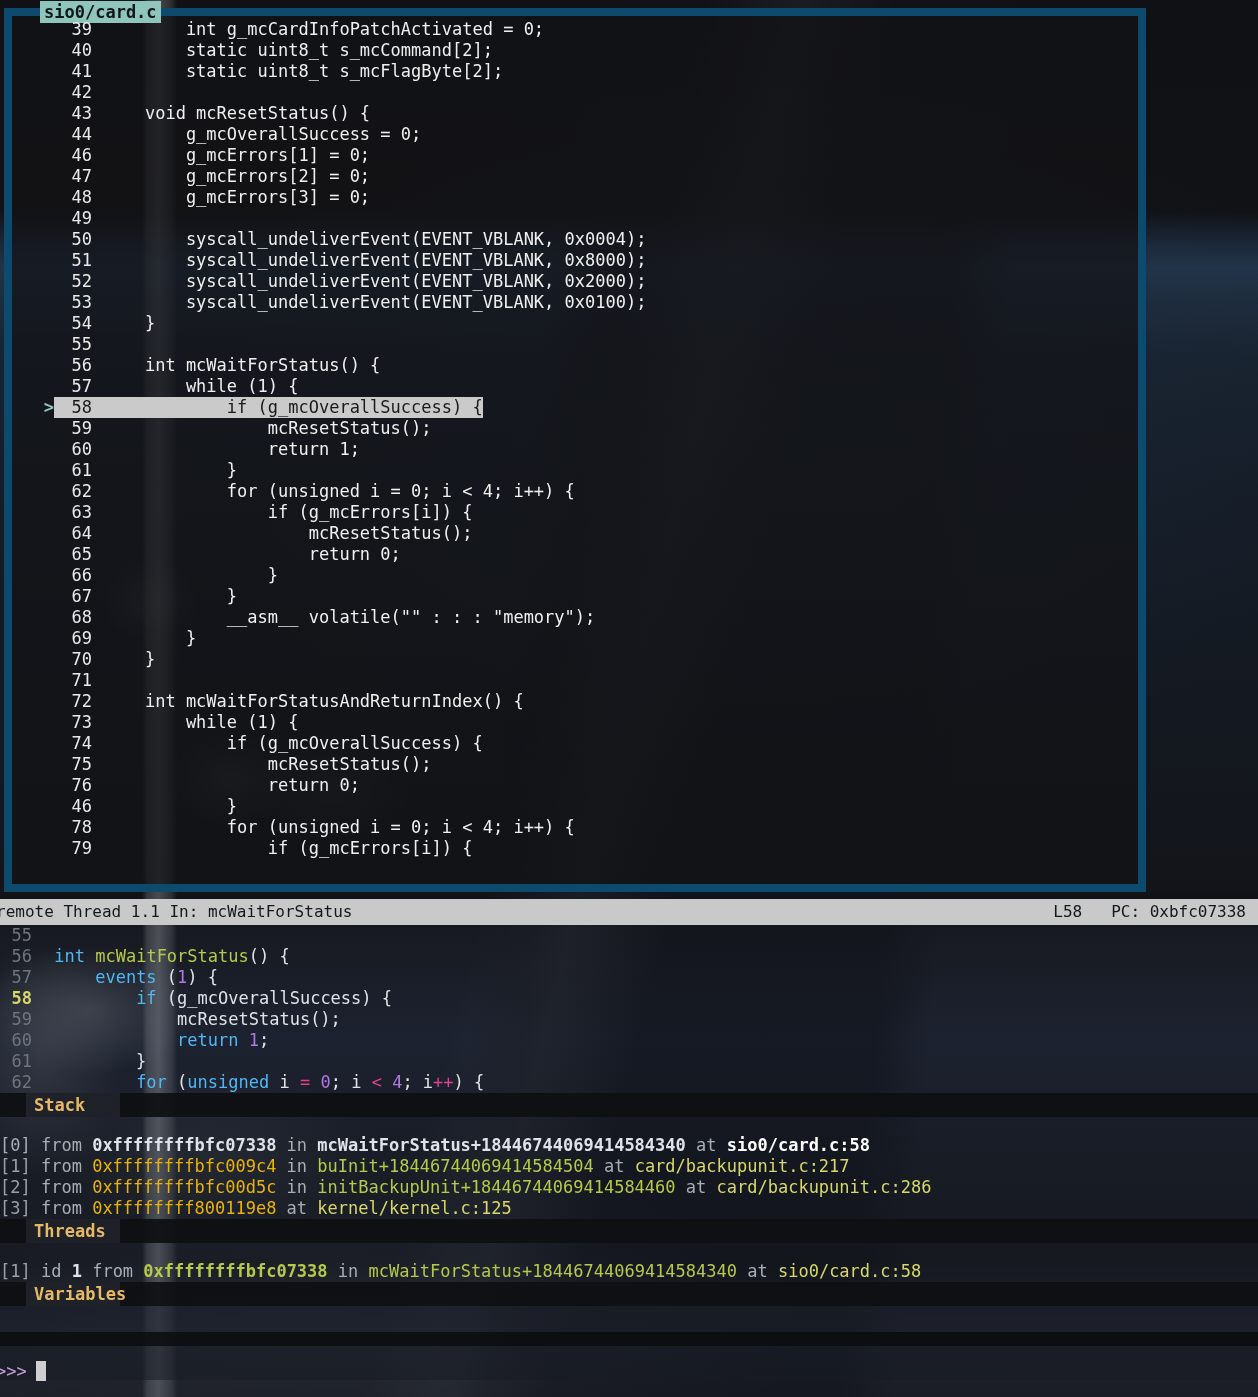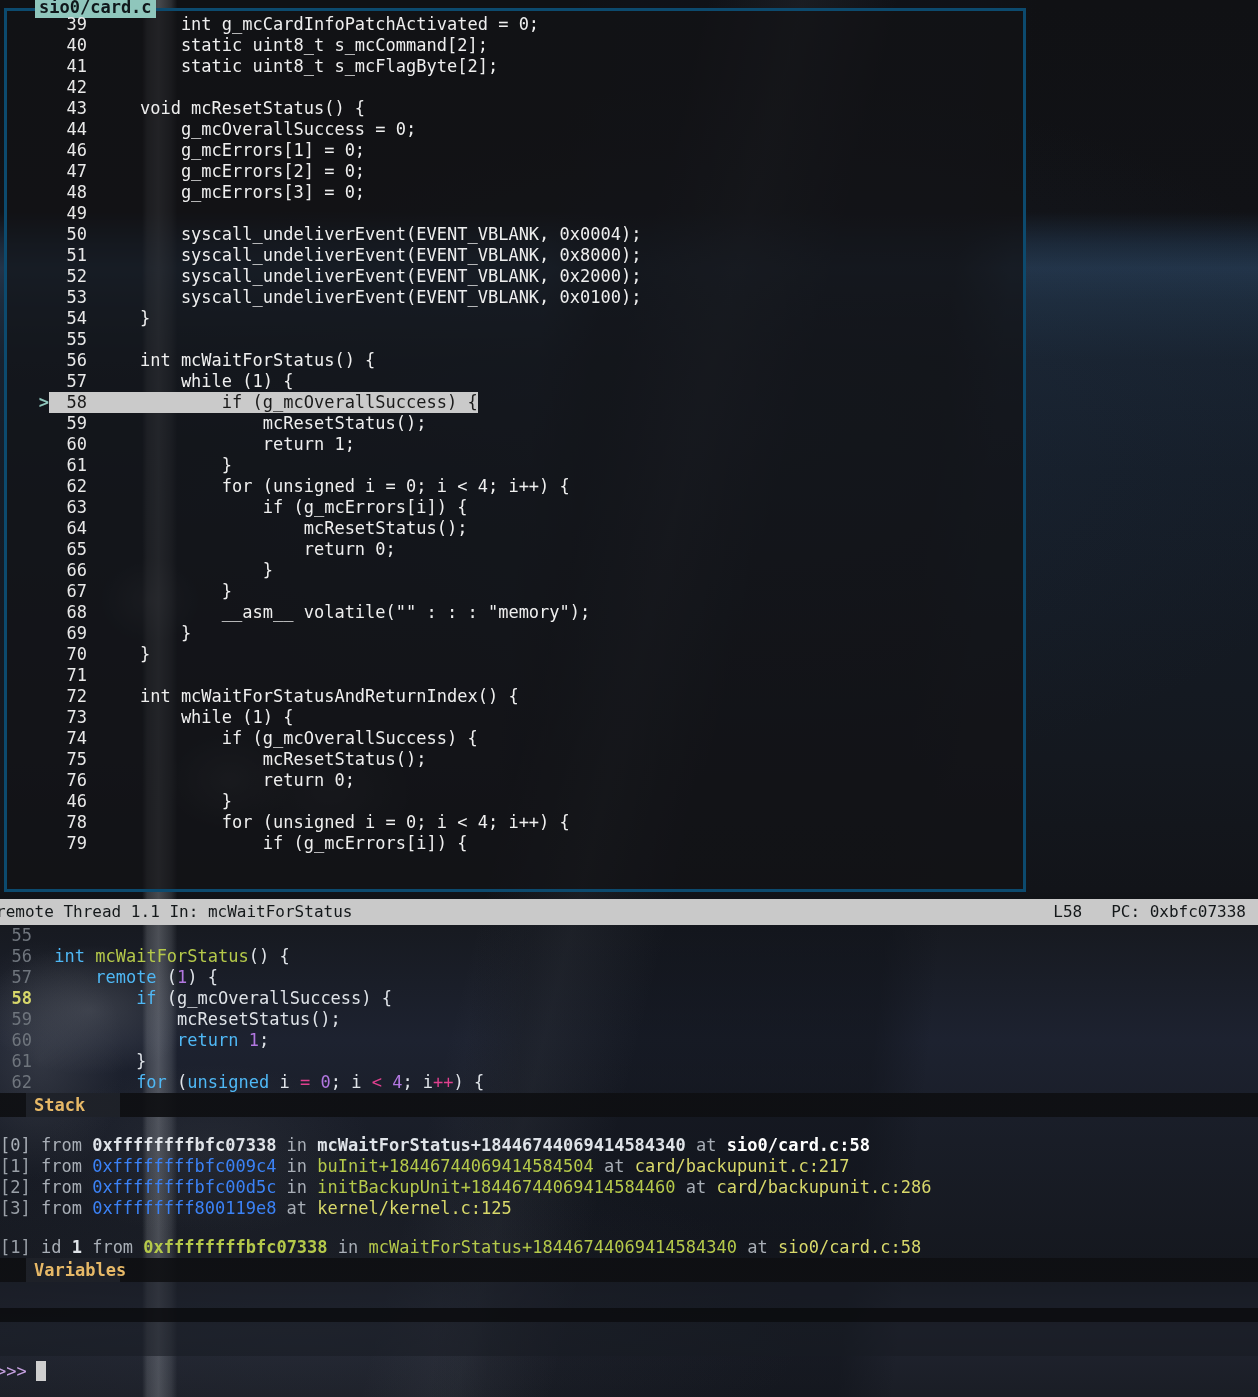--- a/index.html
+++ b/index.html
@@ -50,22 +50,22 @@
     background:
       radial-gradient(ellipse 900px 500px at 760px 430px, rgba(40,58,82,0.22), rgba(0,0,0,0) 70%),
       radial-gradient(ellipse 700px 260px at 300px 1330px, rgba(60,66,80,0.22), rgba(0,0,0,0) 72%);
   }
 
   #root { position: absolute; inset: 0; }
 
   
   #tui-window {
     position: absolute; left: 4px; top: 8px;
-    width: 1022px; height: 884px;
-    border: 3px solid #0c4a6e;
+    width: 1142px; height: 884px;
+    border: 8px solid #0c4a6e;
     background: rgba(18,19,22,0.70);
   }
   #tui-title {
     position: absolute; left: 28px; top: -15px;
     height: 22px; line-height: 22px;
     padding: 0 4px;
     background: #8fc6bc;
     color: #10181b;
     font-weight: bold;
     font-size: 17px;
@@ -169,21 +169,21 @@
   .sec-gap { height: 18px; }
 
   .frame-line {
     height: 21px; line-height: 21px;
     font-size: 17px;
     white-space: pre;
     color: #a8aeb6;
   }
   .frame-line .brkt { color: #9aa0a8; }
   .frame-line .word { color: #a8aeb6; }
-  .frame-line .addr { color: #3b82f6; }
+  .frame-line .addr { color: #eab308; }
   .frame-line .func { color: #b5c94a; }
   .frame-line .off  { color: #b5c94a; }
   .frame-line .loc  { color: #d8d86a; }
   .frame-line.sel .idx,
   .frame-line.sel .addr,
   .frame-line.sel .func,
   .frame-line.sel .off { font-weight: bold; color: #dfe3e8; }
   .frame-line.sel .addr { color: #dfe3e8; }
   .frame-line.sel .off  { color: #dfe3e8; }
   .frame-line.sel .loc  { color: #ffffff; font-weight: bold; }
@@ -289,39 +289,42 @@
   <div id="status-bar">
     <span id="status-left">remote Thread 1.1 In: mcWaitForStatus</span>
     <span id="status-right"><span>L58</span>   <span>PC: 0xbfc07338</span></span>
   </div>
 
   <div id="dash">
 
     <div id="dash-source">
         <div class="src-line"><span class="src-num">55</span><span class="src-code"></span></div>
         <div class="src-line"><span class="src-num">56</span><span class="src-code"><span class="pu"> </span><span class="k">int</span><span class="pu"> </span><span class="fn">mcWaitForStatus</span><span class="pu">() {</span></span></div>
-        <div class="src-line"><span class="src-num">57</span><span class="src-code"><span class="pu">     </span><span class="k">remote</span><span class="pu"> (</span><span class="num">1</span><span class="pu">) {</span></span></div>
+        <div class="src-line"><span class="src-num">57</span><span class="src-code"><span class="pu">     </span><span class="k">events</span><span class="pu"> (</span><span class="num">1</span><span class="pu">) {</span></span></div>
         <div class="src-line"><span class="src-num active">58</span><span class="src-code"><span class="pu">         </span><span class="k">if</span><span class="pu"> (</span><span class="id">g_mcOverallSuccess</span><span class="pu">) {</span></span></div>
         <div class="src-line"><span class="src-num">59</span><span class="src-code"><span class="pu">             </span><span class="id">mcResetStatus</span><span class="pu">();</span></span></div>
         <div class="src-line"><span class="src-num">60</span><span class="src-code"><span class="pu">             </span><span class="k">return</span><span class="pu"> </span><span class="num">1</span><span class="pu">;</span></span></div>
         <div class="src-line"><span class="src-num">61</span><span class="src-code"><span class="pu">         }</span></span></div>
         <div class="src-line"><span class="src-num">62</span><span class="src-code"><span class="pu">         </span><span class="k">for</span><span class="pu"> (</span><span class="k">unsigned</span><span class="id"> i </span><span class="op">=</span><span class="pu"> </span><span class="num">0</span><span class="id">; i </span><span class="op">&lt;</span><span class="pu"> </span><span class="num">4</span><span class="id">; i</span><span class="op">++</span><span class="pu">) {</span></span></div>
       </div>
 
     <div class="sec-head">
       <span class="lbl">Stack</span>
     </div>
     <div class="sec-gap"></div>
     <div id="dash-stack">
         <div class="frame-line sel"><span class="brkt">[0]</span><span class="word"> from </span><span class="addr">0xffffffffbfc07338</span><span class="word"> in </span><span class="func">mcWaitForStatus</span><span class="off">+18446744069414584340</span><span class="word"> at </span><span class="loc">sio0/card.c:58</span></div>
         <div class="frame-line"><span class="brkt">[1]</span><span class="word"> from </span><span class="addr">0xffffffffbfc009c4</span><span class="word"> in </span><span class="func">buInit</span><span class="off">+18446744069414584504</span><span class="word"> at </span><span class="loc">card/backupunit.c:217</span></div>
         <div class="frame-line"><span class="brkt">[2]</span><span class="word"> from </span><span class="addr">0xffffffffbfc00d5c</span><span class="word"> in </span><span class="func">initBackupUnit</span><span class="off">+18446744069414584460</span><span class="word"> at </span><span class="loc">card/backupunit.c:286</span></div>
         <div class="frame-line"><span class="brkt">[3]</span><span class="word"> from </span><span class="addr">0xffffffff800119e8</span><span class="word"> at </span><span class="loc">kernel/kernel.c:125</span></div>
       </div>
 
+    <div class="sec-head">
+      <span class="lbl">Threads</span>
+    </div>
     <div class="sec-gap"></div>
     <div id="dash-threads">
         <div class="thread-line"><span class="brkt">[1]</span><span class="word"> id </span><span class="tid">1</span><span class="word"> from </span><span class="addr">0xffffffffbfc07338</span><span class="word"> in </span><span class="func">mcWaitForStatus</span><span class="off">+18446744069414584340</span><span class="word"> at </span><span class="loc">sio0/card.c:58</span></div>
       </div>
 
     <div class="sec-head">
       <span class="lbl">Variables</span>
     </div>
     <div id="vars-empty"></div>
     <div id="divider"></div>

